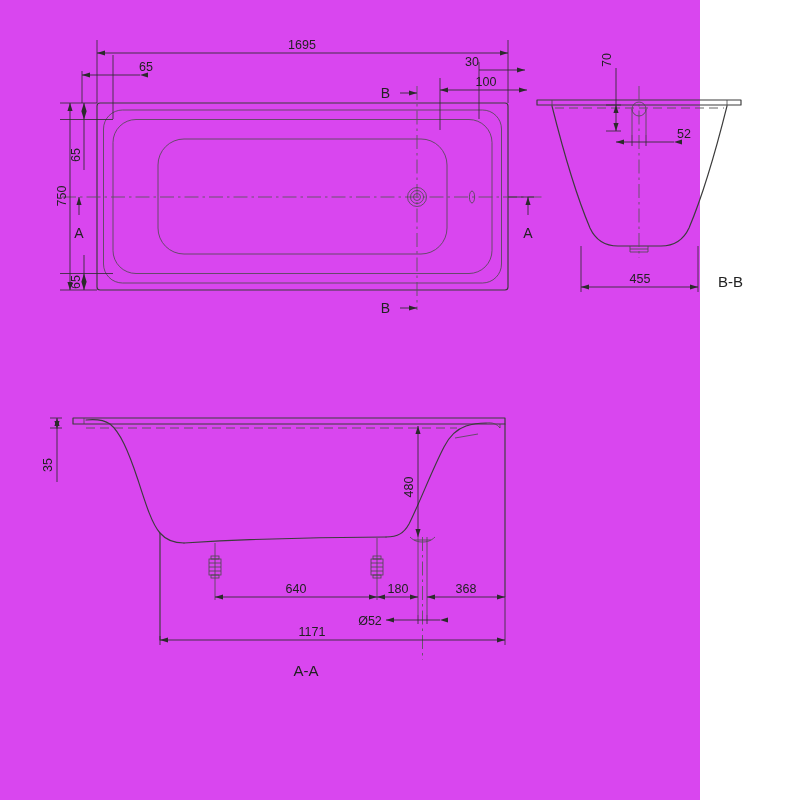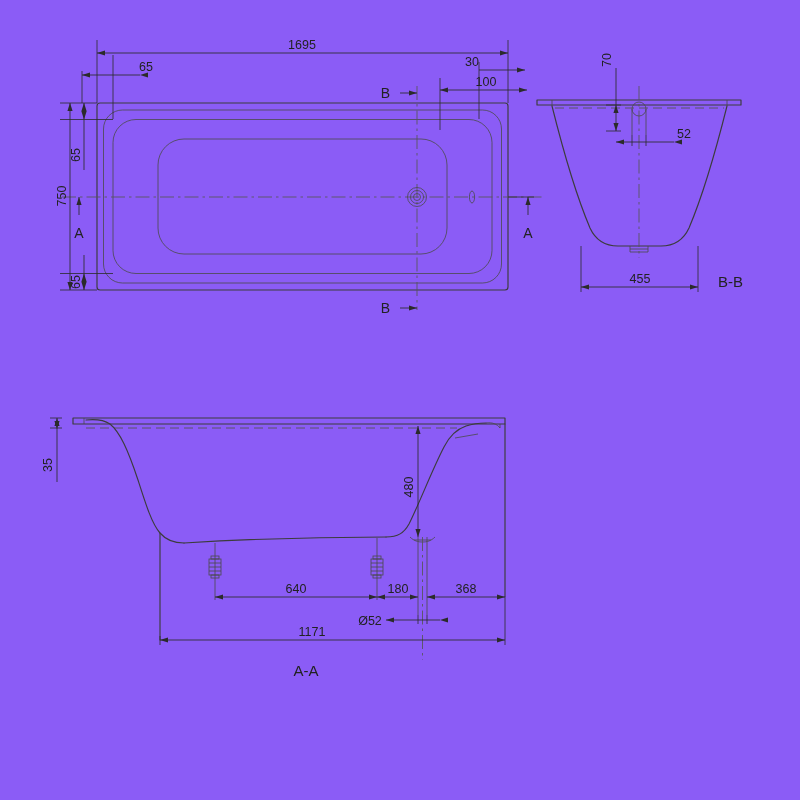--- a/index.html
+++ b/index.html
@@ -9,23 +9,23 @@
     background: #ffffff;
   }
   body {
     width: 800px;
     height: 800px;
     font-family: "Liberation Sans", sans-serif;
     overflow: hidden;
   }
   #drawing-root {
     position: relative;
-    width: 800px;
+    width: 700px;
     height: 800px;
-    background: #8b5cf6;
+    background: #d946ef;
   }
   svg#tech-drawing {
     display: block;
     width: 800px;
     height: 800px;
   }
   .outline {
     fill: none;
     stroke: #3c3c3c;
     stroke-width: 1.15;

